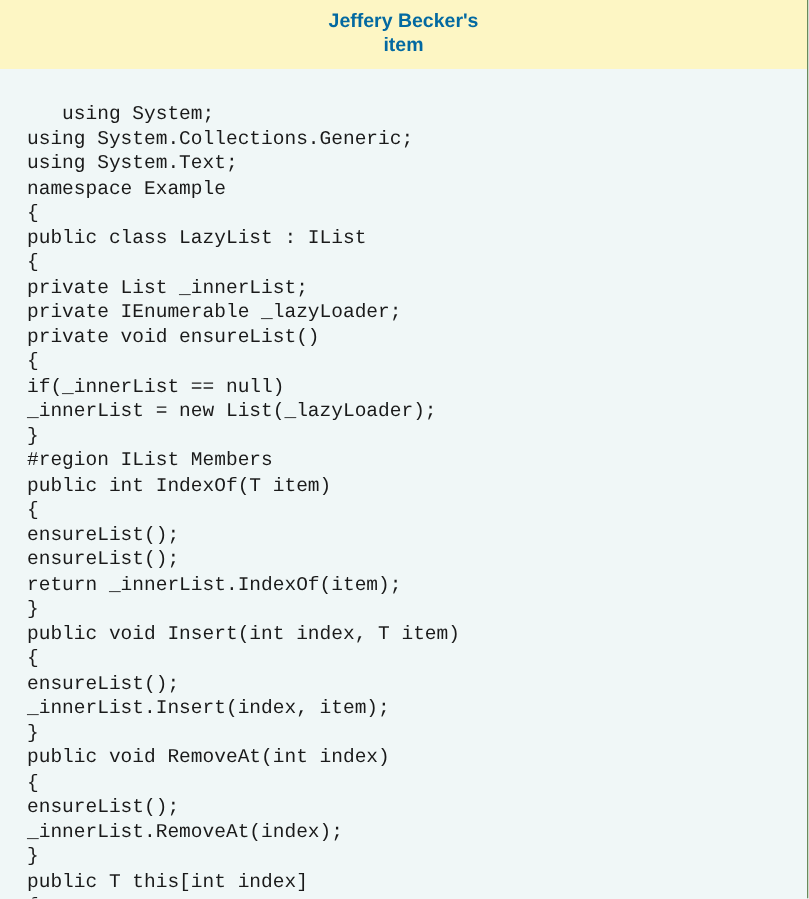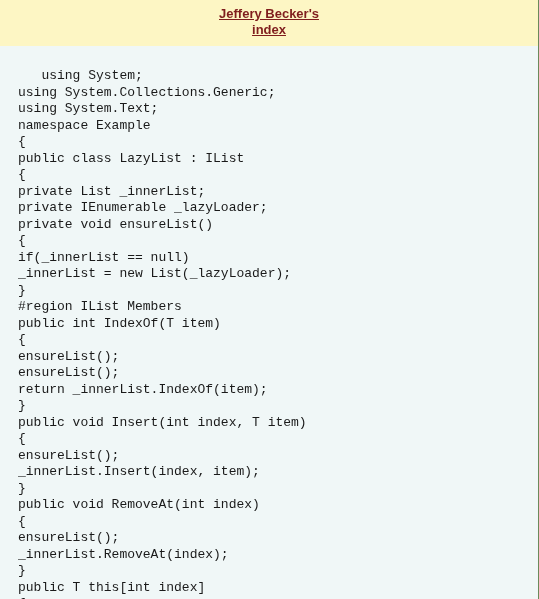--- a/index.html
+++ b/index.html
@@ -22,44 +22,43 @@
     background: #fdf6c4;
     height: 46px;
     position: relative;
   }
   .title-block {
     position: absolute;
     left: 50%;
     top: 6px;
     transform: translateX(-50%);
     text-align: center;
-    color: #7f1d1d;
+    color: #0369a1;
     font-weight: bold;
     font-size: 13px;
     line-height: 16px;
     font-family: Verdana, Geneva, sans-serif;
-    text-decoration: underline;
   }
   .code-area {
     padding: 22px 8px 8px 18px;
     font-family: "Courier New", Courier, monospace;
     font-size: 13px;
     line-height: 16.5px;
     color: #1a1a1a;
     white-space: pre;
   }
 </style>
 </head>
 <body>
 
 <div class="page">
   <div class="header-band">
     <div class="title-block">
       <div>Jeffery Becker's</div>
-      <div>index</div>
+      <div>item</div>
     </div>
   </div>
   <div class="code-area">   using System;
 using System.Collections.Generic;
 using System.Text;
 namespace Example
 {
 public class LazyList : IList
 {
 private List _innerList;

